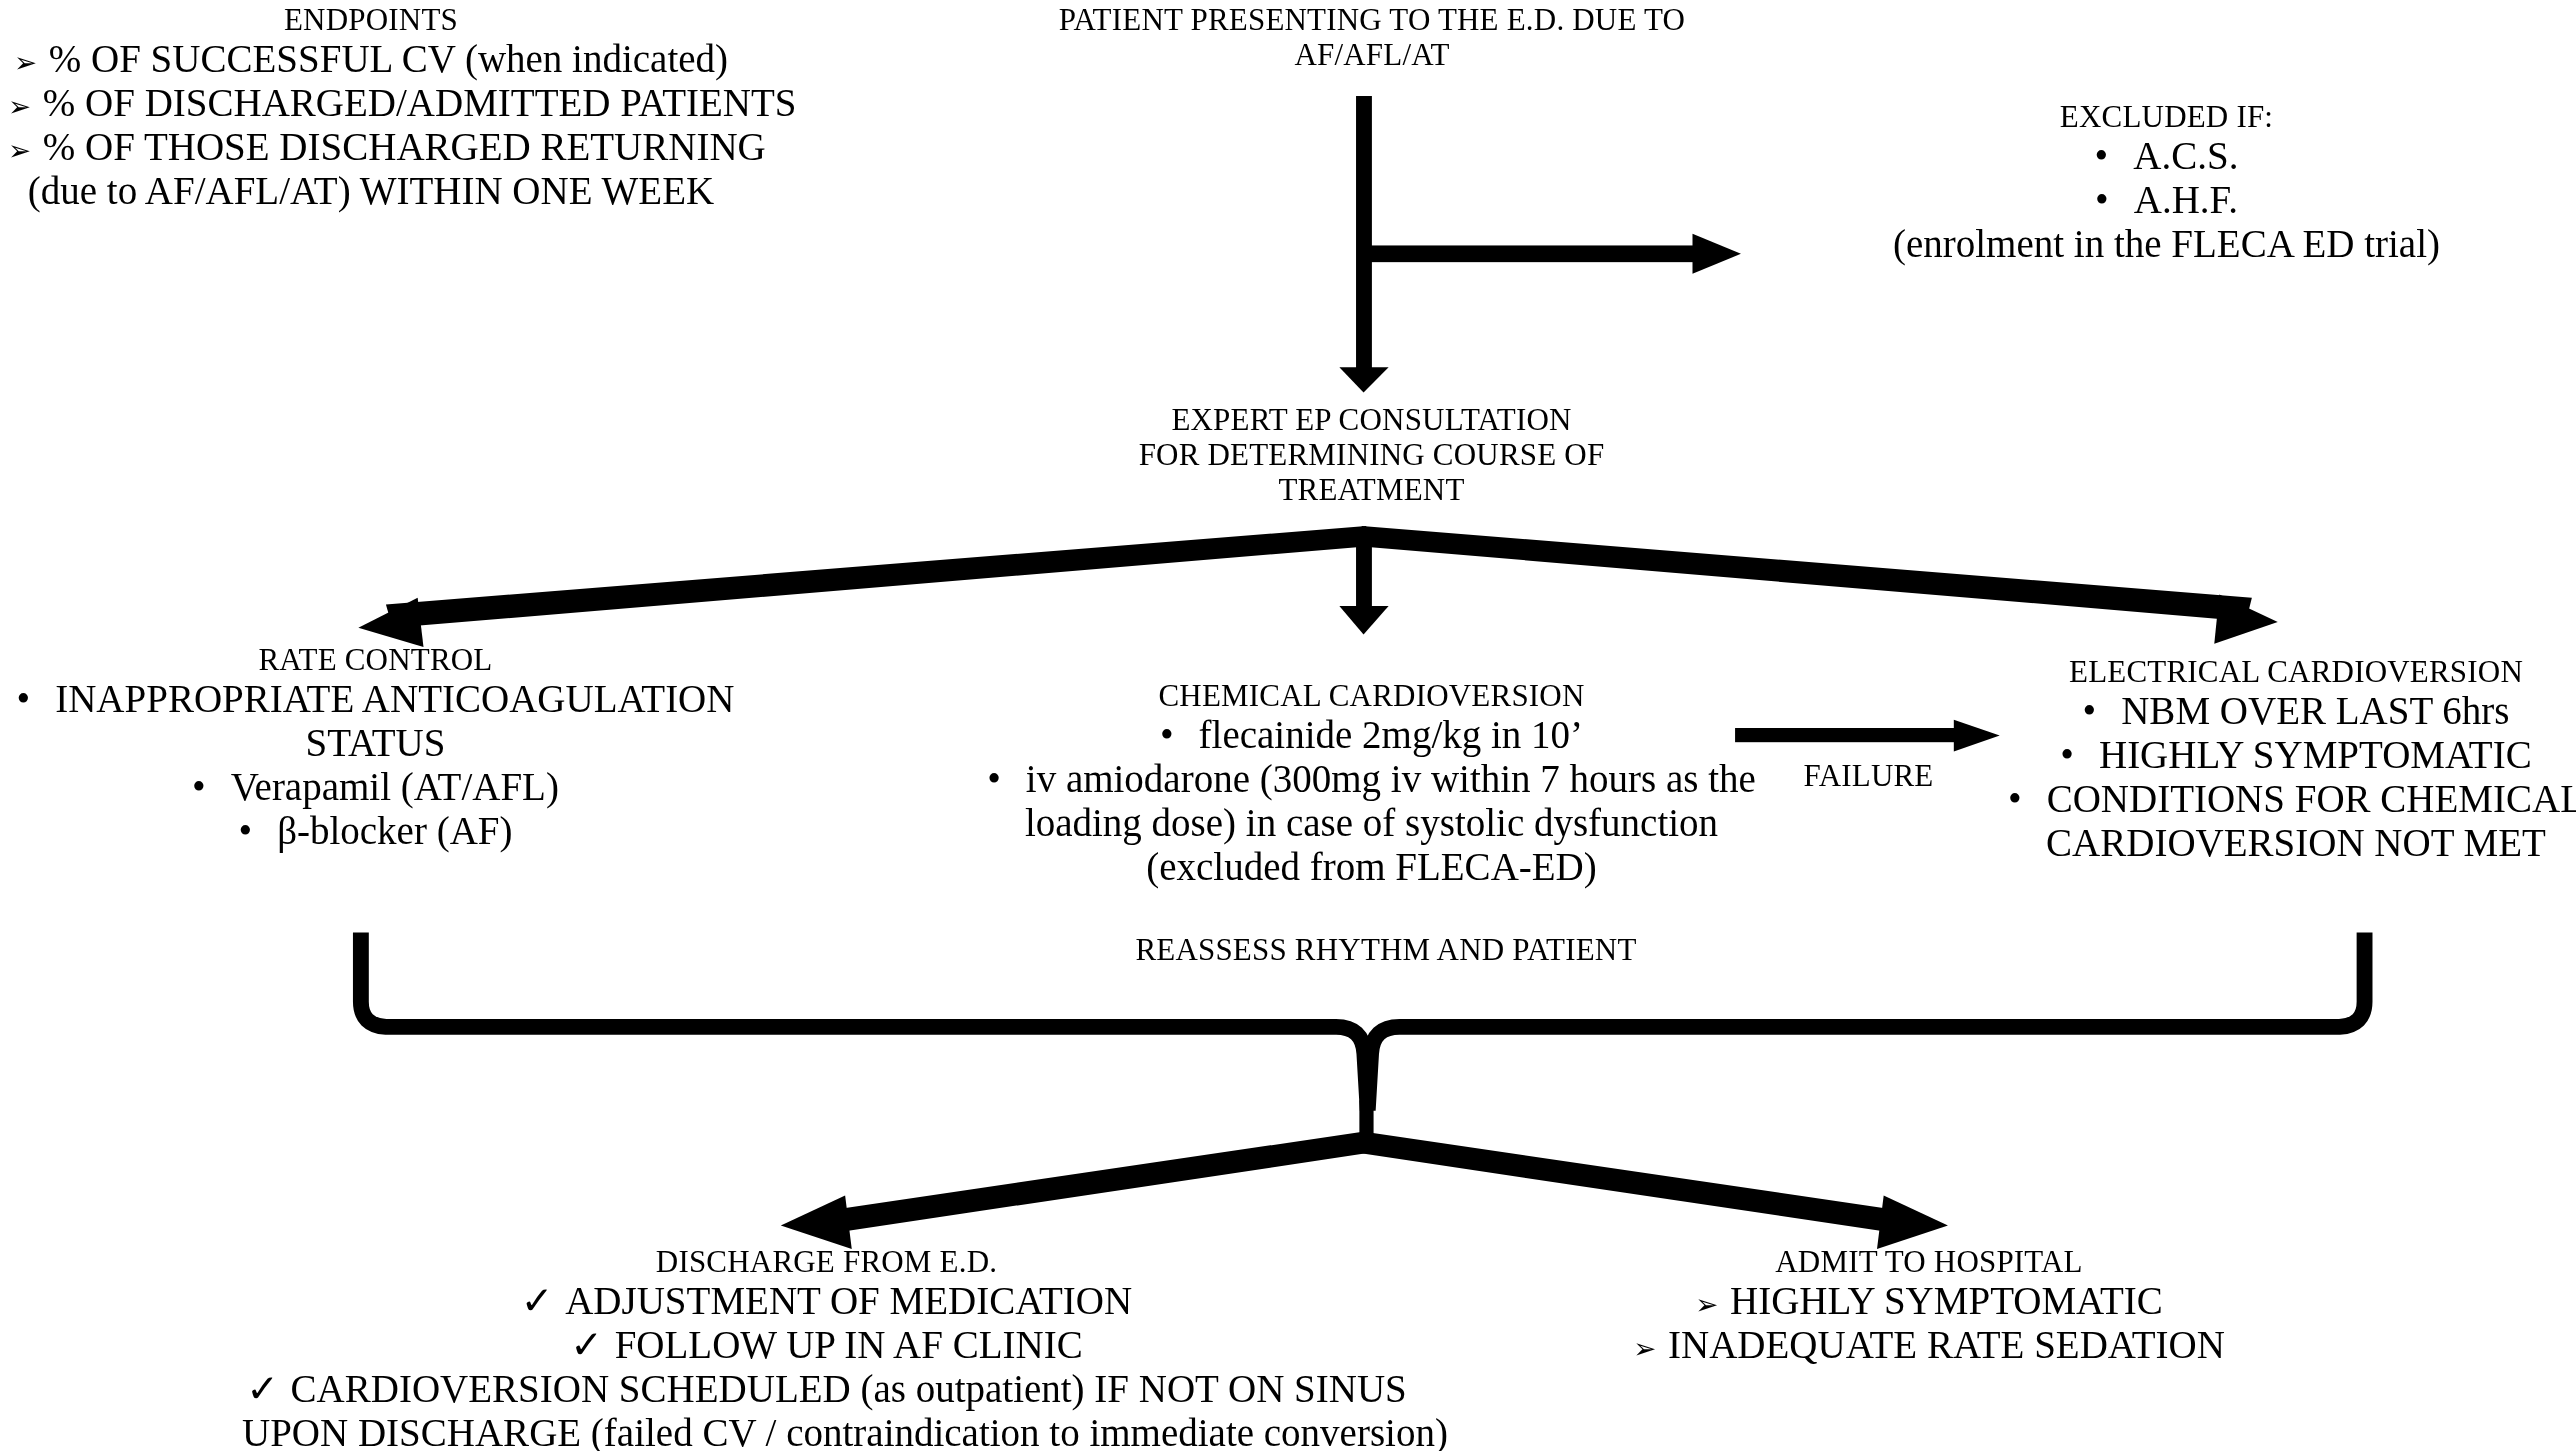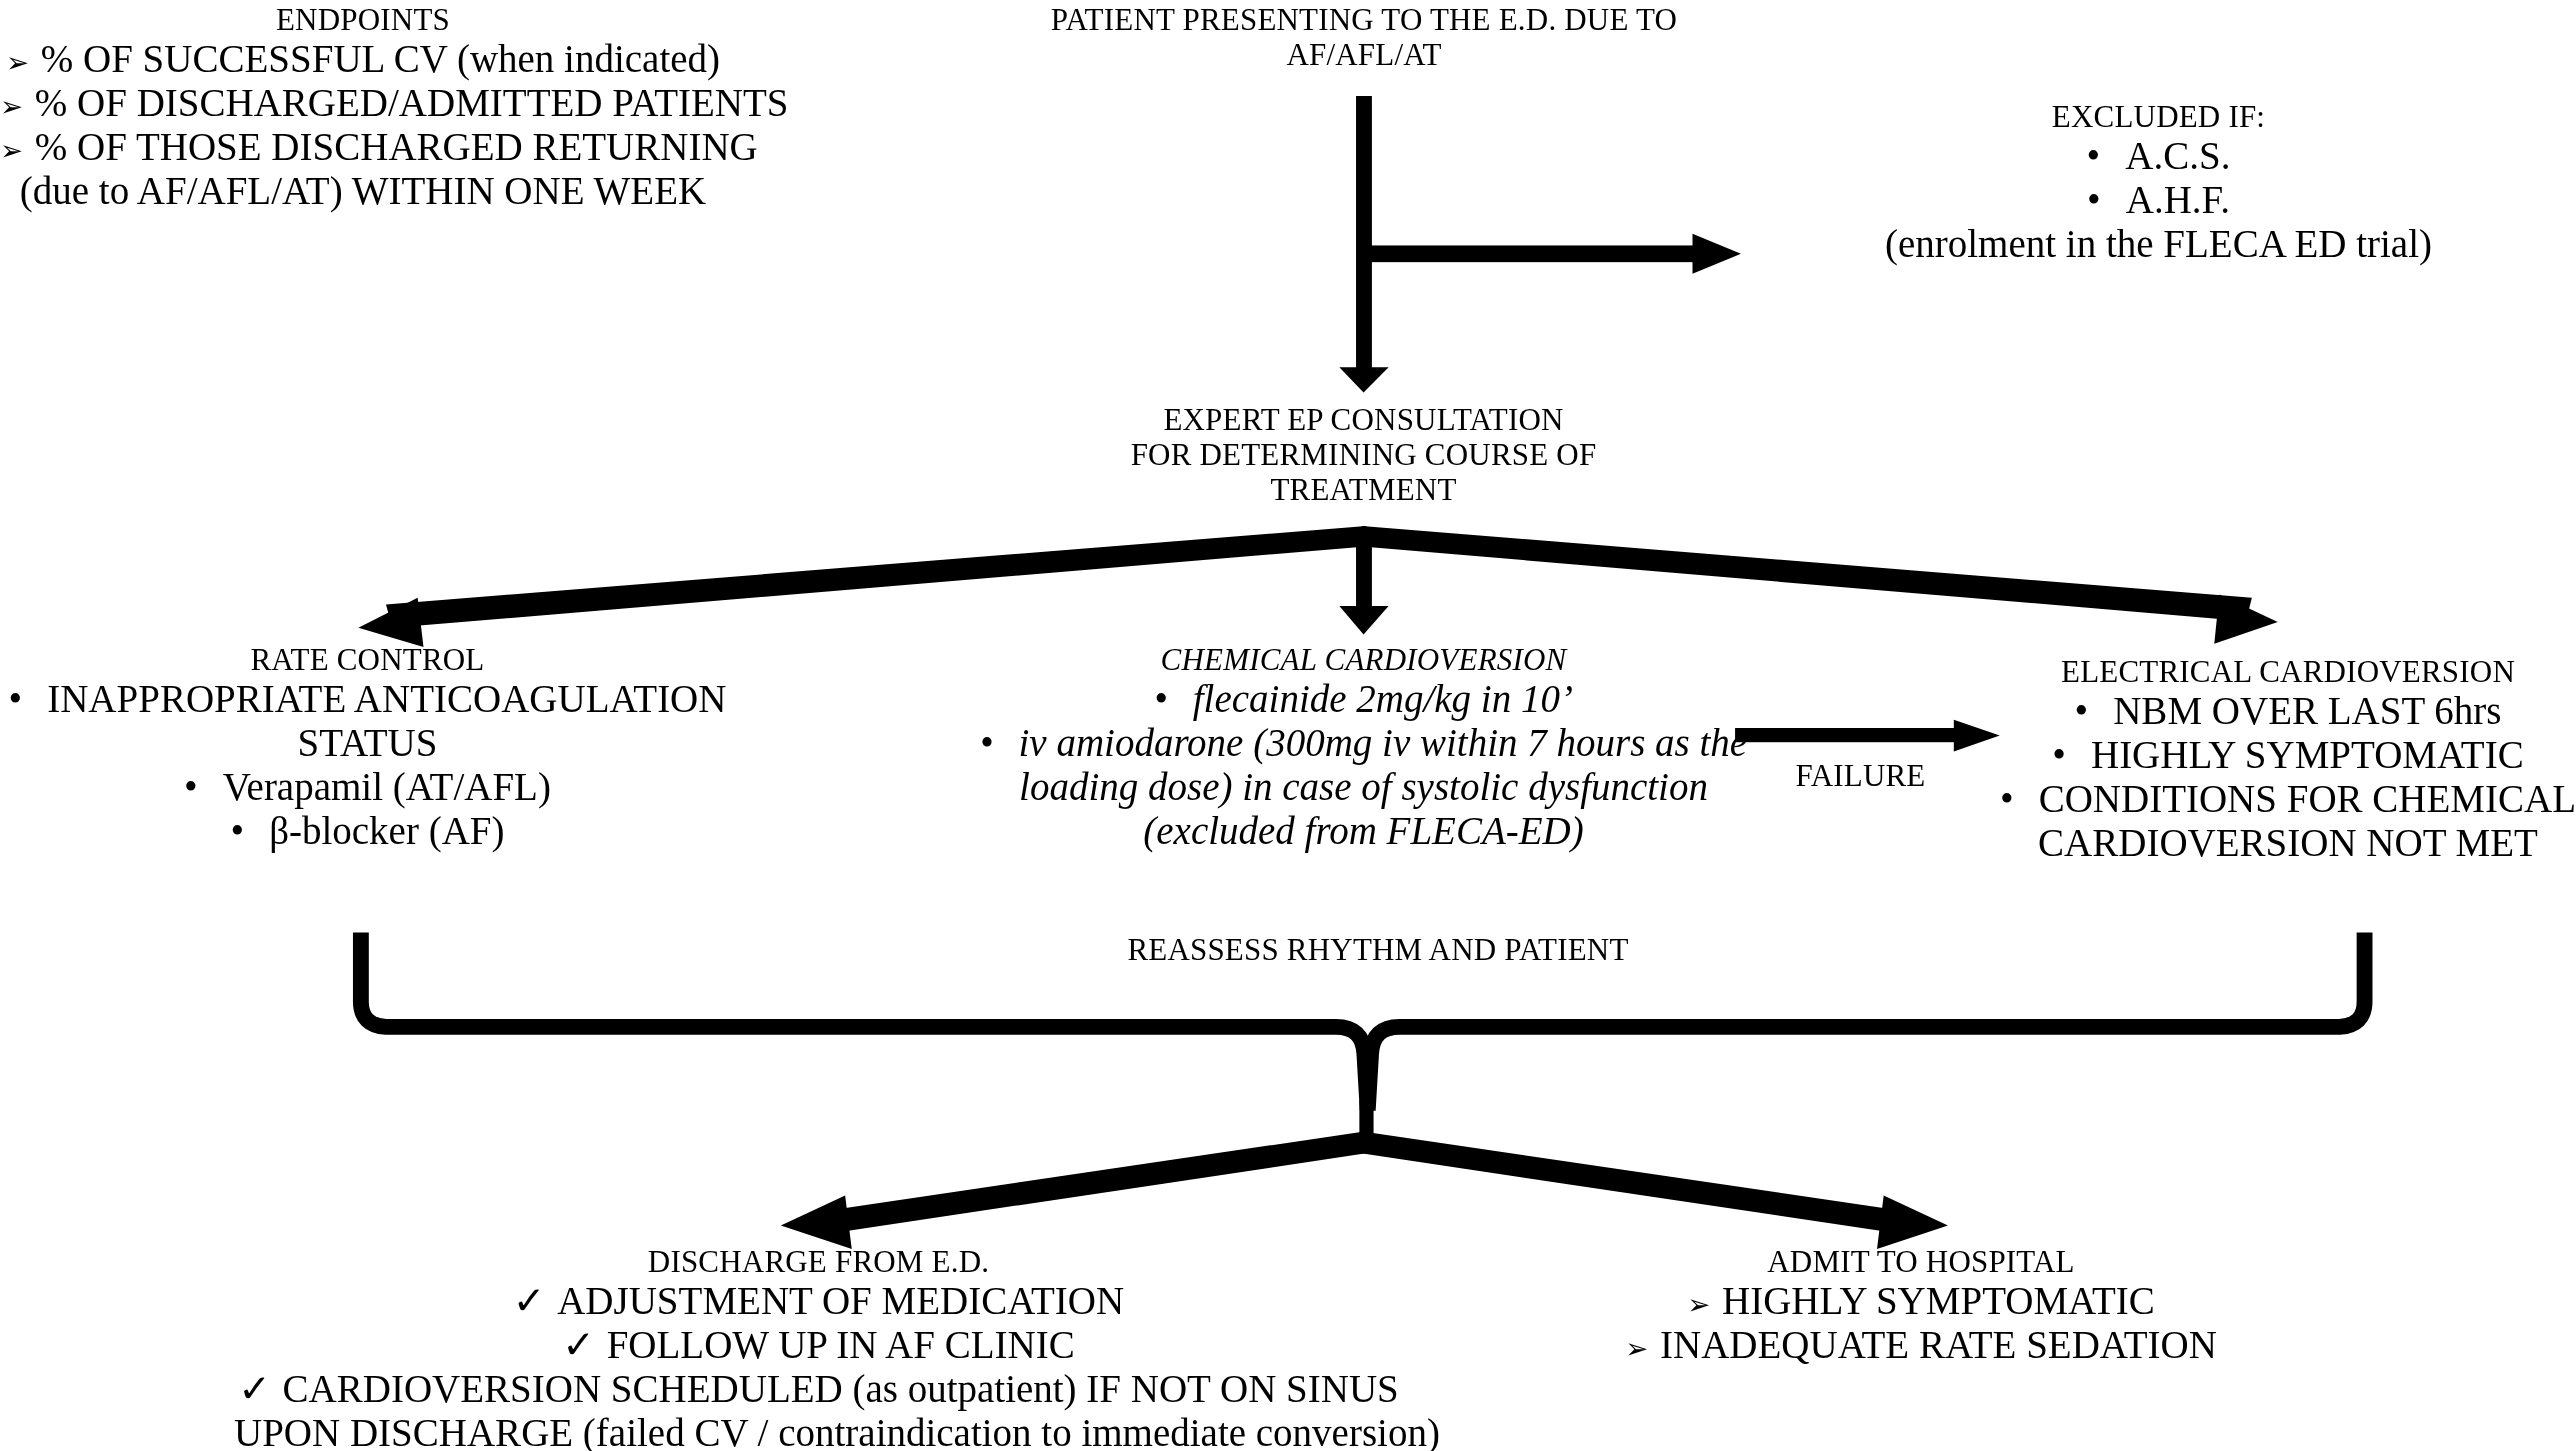--- a/index.html
+++ b/index.html
@@ -3,21 +3,21 @@
 <meta charset="utf-8">
 <style>
   html,body{margin:0;padding:0;background:#ffffff;}
   body{
     width:2576px;height:1451px;position:relative;overflow:hidden;
     font-family:"Liberation Serif","DejaVu Serif",serif;
     color:#000000;
   }
   #diagram{position:absolute;inset:0;width:2576px;height:1451px;}
   #connectors{position:absolute;left:0;top:0;width:2576px;height:1451px;}
-  .blk{position:absolute;text-align:center;line-height:1.13;}
+  .blk{position:absolute;text-align:center;line-height:1.13;padding-left:8px;}
   .ttl{font-size:31px;letter-spacing:0.2px;white-space:nowrap;}
   .ln{font-size:39px;white-space:nowrap;}
   .bullet-dot::before{content:"\2022";display:inline-block;margin-right:25px;}
   .bullet-arrow::before{content:"\27A2";display:inline-block;margin-right:11.7px;font-size:27.6px;}
   .bullet-check::before{content:"\2713";display:inline-block;margin-right:11.7px;}
   .cont{display:block;}
 </style>
 </head>
 <body>
 
@@ -81,21 +81,21 @@
   </div>
 
   <div class="blk" style="left:0px;top:642px;width:735px;">
     <div class="ttl">RATE CONTROL</div>
     <div class="ln bullet-dot">INAPPROPRIATE ANTICOAGULATION</div>
     <div class="ln cont">STATUS</div>
     <div class="ln bullet-dot">Verapamil (AT/AFL)</div>
     <div class="ln bullet-dot">β-blocker (AF)</div>
   </div>
 
-  <div class="blk" style="left:942px;top:642px;width:843px;font-style:italic;">
+  <div class="blk" style="left:942px;top:678px;width:843px;">
     <div class="ttl">CHEMICAL CARDIOVERSION</div>
     <div class="ln bullet-dot">flecainide 2mg/kg in 10’</div>
     <div class="ln bullet-dot">iv amiodarone (300mg iv within 7 hours as the</div>
     <div class="ln cont">loading dose) in case of systolic dysfunction</div>
     <div class="ln cont">(excluded from FLECA-ED)</div>
   </div>
 
   <div class="blk" style="left:1735px;top:758px;width:251px;">
     <div class="ttl">FAILURE</div>
   </div>

